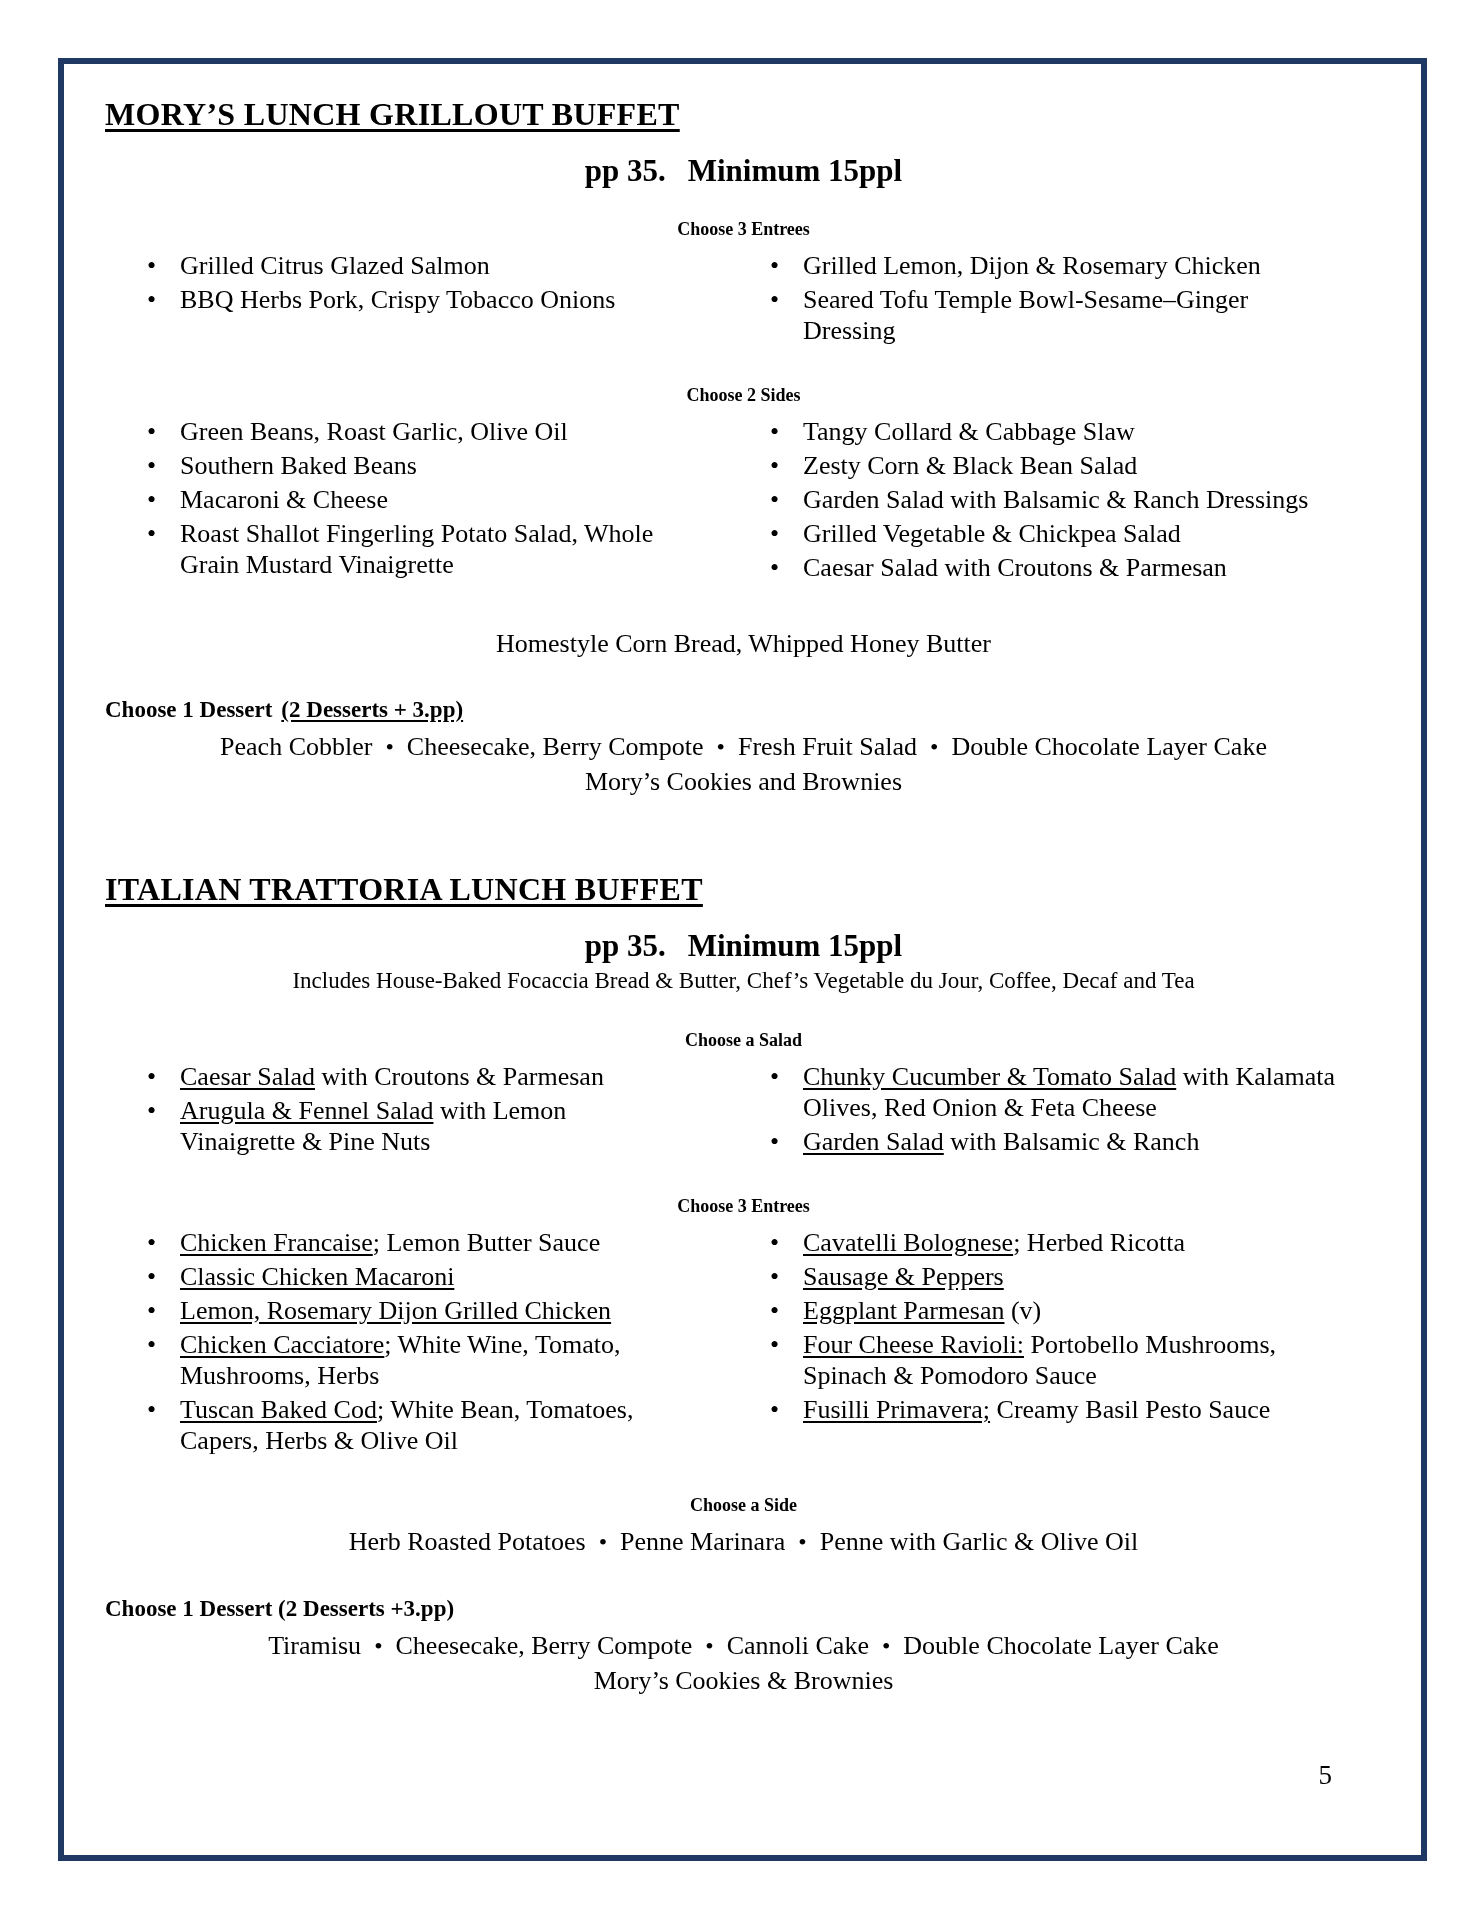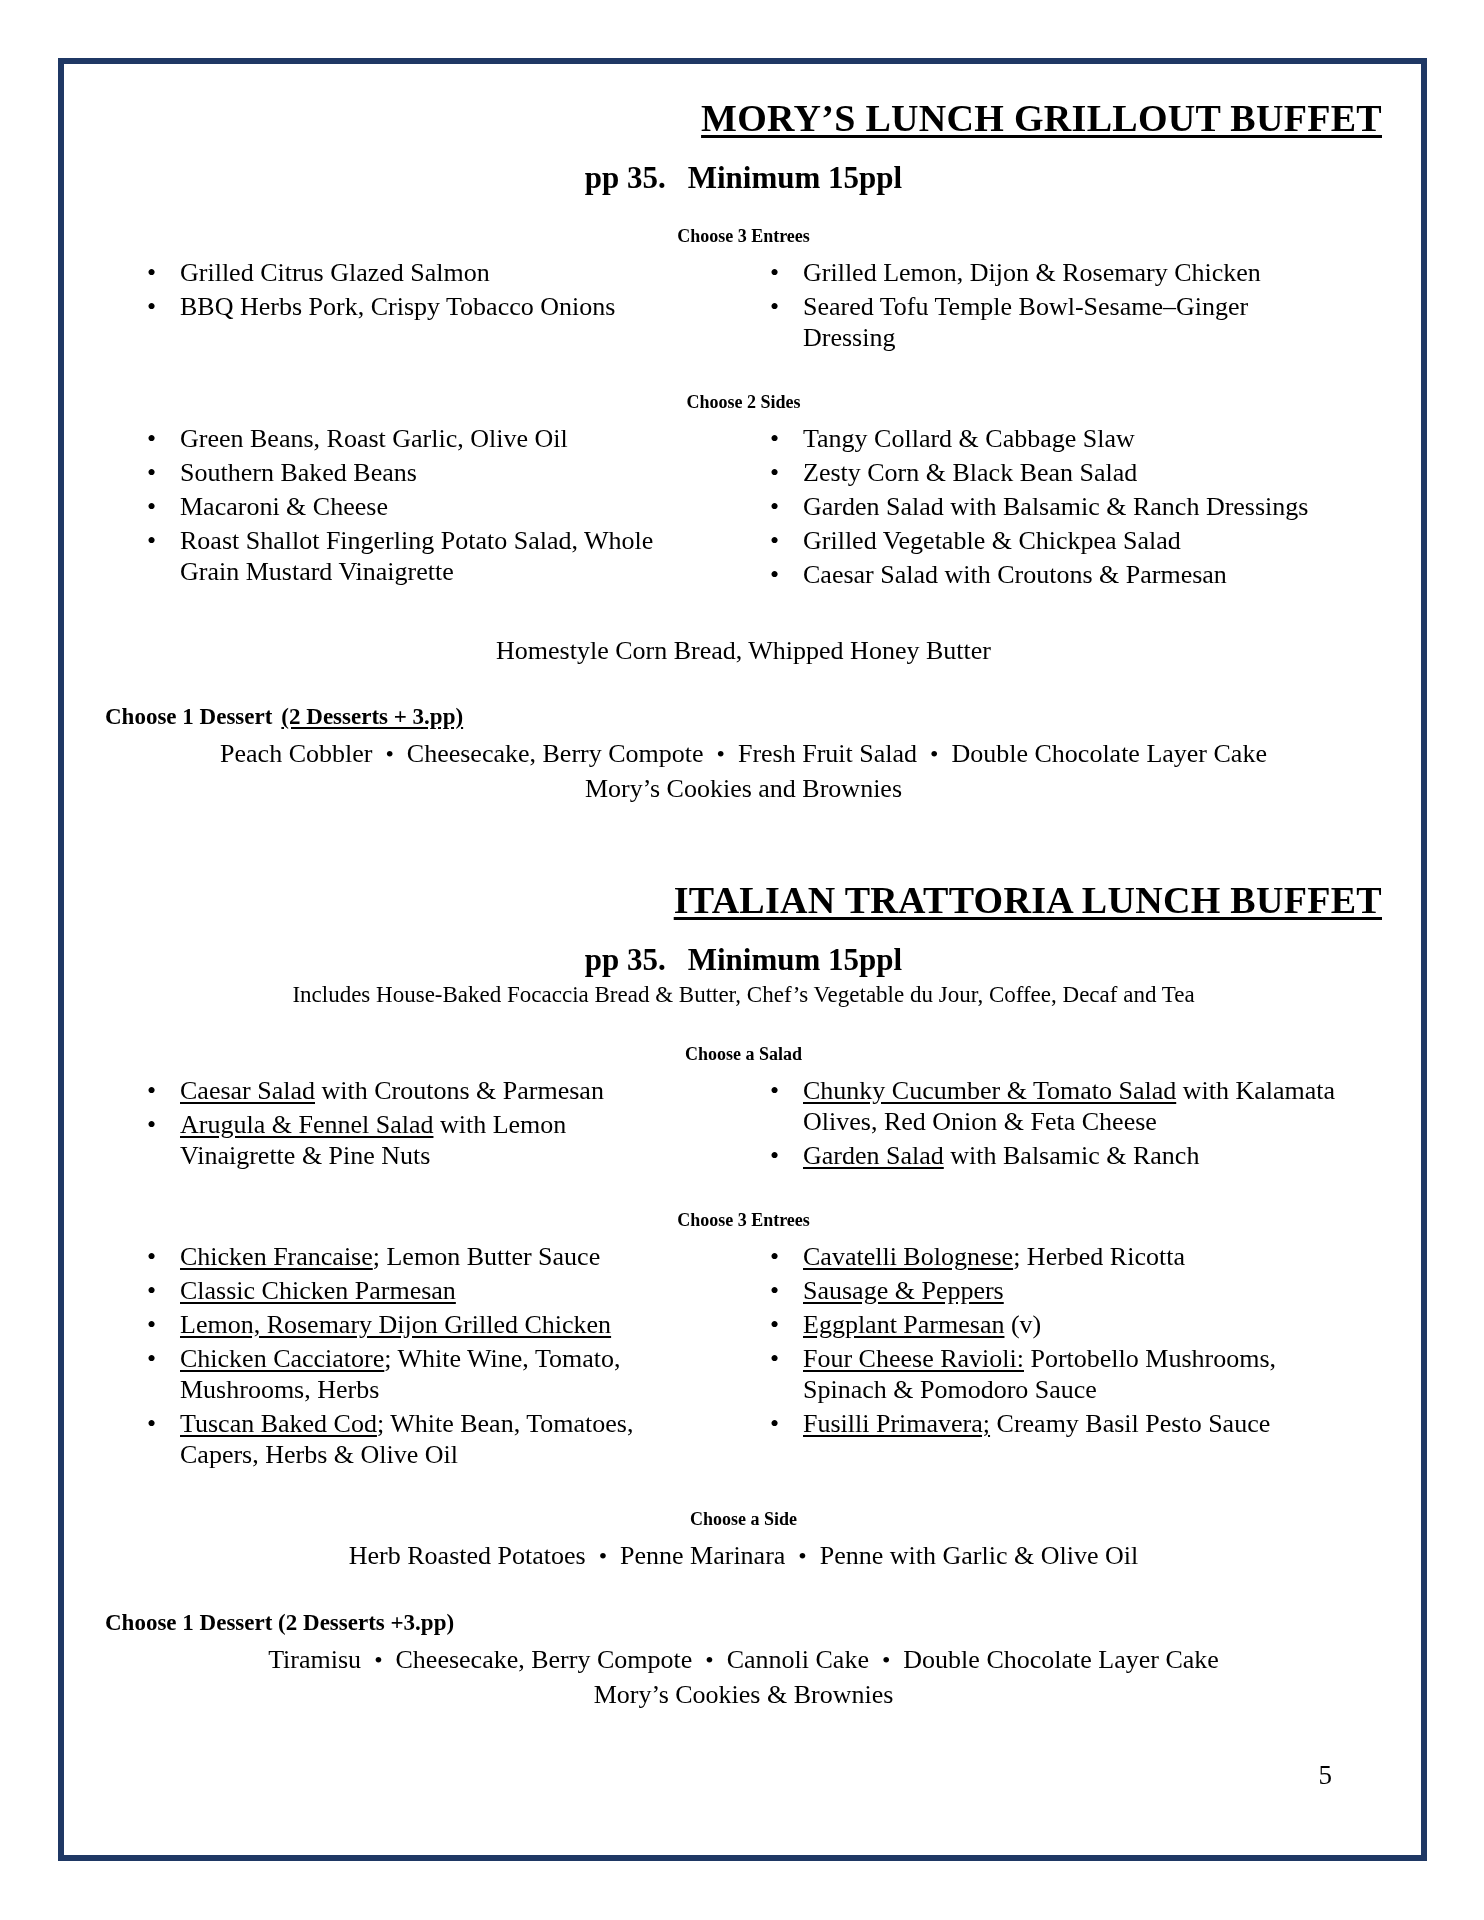--- a/index.html
+++ b/index.html
@@ -18,23 +18,23 @@
     width: 1369px; height: 1803px;
     border: 6px solid var(--border-color, #1f3864);
   }
   .content {
     position: absolute;
     left: 105px; top: 96px;
     width: 1277px;
   }
   h1.menu-title {
     margin: 0;
-    font-size: 38px;
-    font-weight: bold;
-    text-align: right;
+    font-size: 32px;
+    font-weight: bold;
+    text-align: left;
     text-decoration: underline;
     text-underline-offset: 4px;
     letter-spacing: 0.3px;
   }
   .price-line {
     display: flex;
     justify-content: center;
     gap: 22px;
     font-size: 31px;
     font-weight: bold;
@@ -182,21 +182,21 @@
       <ul class="menu-list col-right">
         <li><span class="u">Chunky Cucumber &amp; Tomato Salad</span><span> with Kalamata Olives, Red Onion &amp; Feta Cheese</span></li>
         <li><span class="u">Garden Salad</span><span> with Balsamic &amp; Ranch</span></li>
       </ul>
     </div>
 
     <h2 class="sub-heading">Choose 3 Entrees</h2>
     <div class="cols">
       <ul class="menu-list col-left">
         <li><span class="u">Chicken Francaise</span><span>; Lemon Butter Sauce</span></li>
-        <li><span class="u">Classic Chicken Parmesan</span><span></span></li>
+        <li><span class="u">Classic Chicken Macaroni</span><span></span></li>
         <li><span class="u">Lemon, Rosemary Dijon Grilled Chicken</span><span></span></li>
         <li><span class="u">Chicken Cacciatore</span><span>; White Wine, Tomato, Mushrooms, Herbs</span></li>
         <li><span class="u">Tuscan Baked Cod</span><span>; White Bean, Tomatoes, Capers, Herbs &amp; Olive Oil</span></li>
       </ul>
       <ul class="menu-list col-right">
         <li><span class="u">Cavatelli Bolognese</span><span>; Herbed Ricotta</span></li>
         <li><span class="u">Sausage &amp; Peppers</span><span></span></li>
         <li><span class="u">Eggplant Parmesan</span><span> (v)</span></li>
         <li><span class="u">Four Cheese Ravioli:</span><span> Portobello Mushrooms, Spinach &amp; Pomodoro Sauce</span></li>
         <li><span class="u">Fusilli Primavera;</span><span> Creamy Basil Pesto Sauce</span></li>

